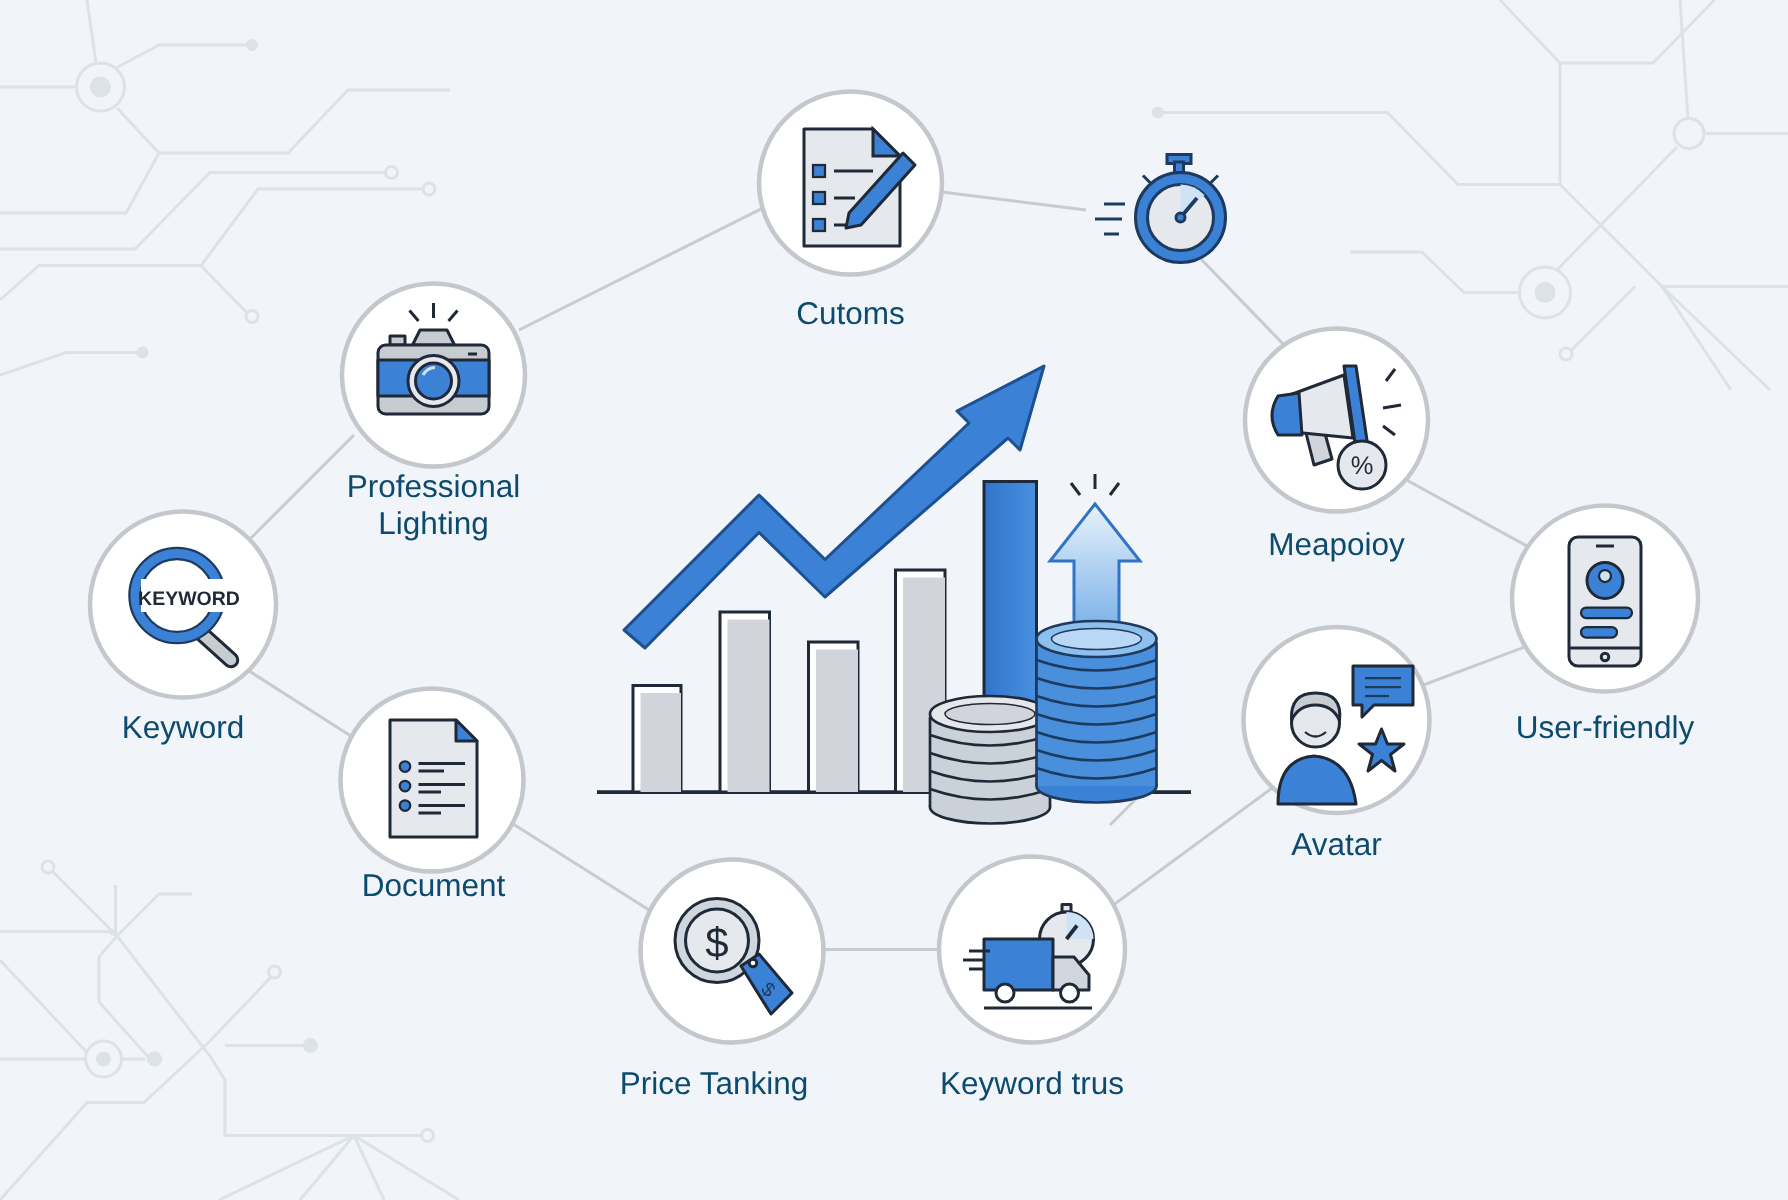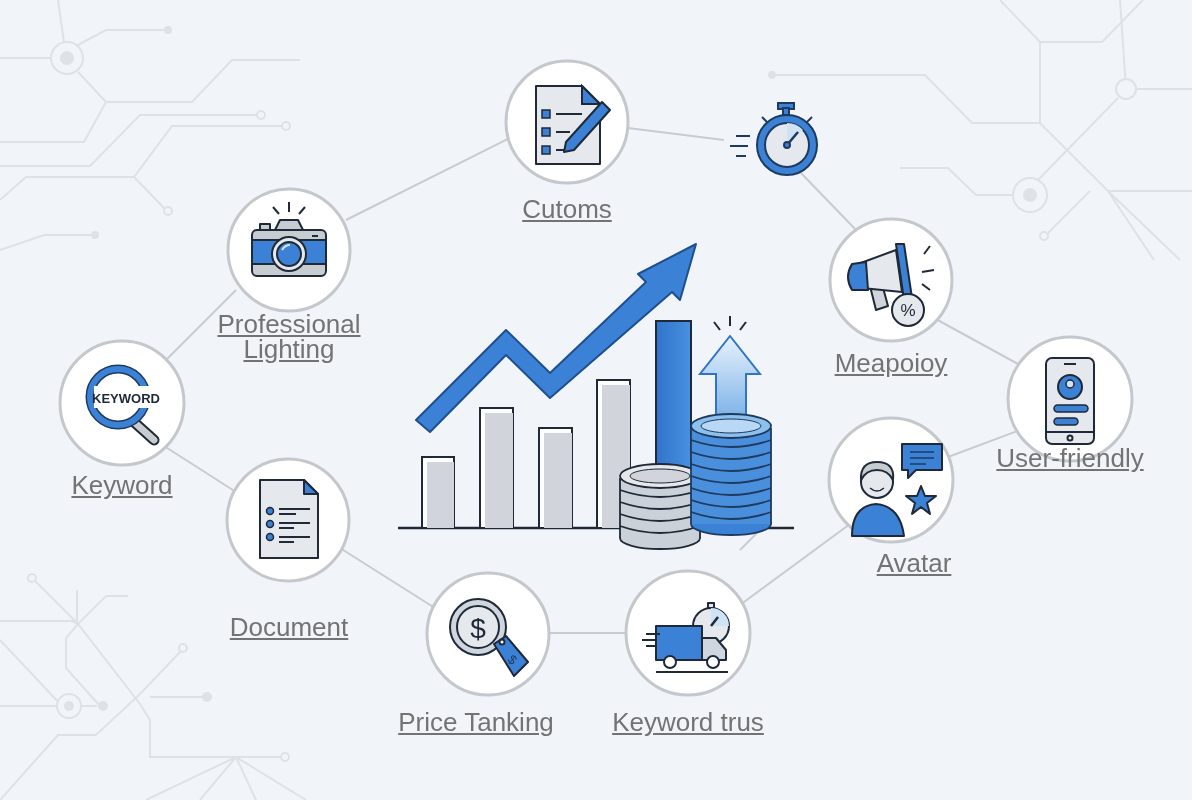--- a/index.html
+++ b/index.html
@@ -5,23 +5,22 @@
   html, body { margin: 0; padding: 0; }
   body {
     width: 1192px; height: 800px; overflow: hidden;
     background: #f1f5f9;
     font-family: "Liberation Sans", "DejaVu Sans", sans-serif;
     position: relative;
   }
   #canvas { position: absolute; left: 0; top: 0; width: 1192px; height: 800px; }
   .node-label {
     position: absolute; transform: translateX(-50%);
-    font-size: 26px; color: #737373; text-align: center; line-height: 25px;
+    font-size: 21px; color: #0c4a6e; text-align: center; line-height: 25px;
     white-space: nowrap;
-    text-decoration: underline;
   }
 </style>
 </head>
 <body>
 
 <svg id="canvas" width="1192" height="800" viewBox="0 0 1192 800" xmlns="http://www.w3.org/2000/svg">
   <defs>
     <linearGradient id="arrowGlow" x1="0" y1="0" x2="0" y2="1">
       <stop offset="0" stop-color="#e8f2fc"></stop>
       <stop offset="1" stop-color="#7fb4e8"></stop>
@@ -267,22 +266,22 @@
       <line x1="312" y1="236" x2="318" y2="236"></line>
       <circle cx="289" cy="254" r="17" fill="#e5e9ee"></circle>
       <circle cx="289" cy="254" r="12" fill="#3b82d6"></circle>
       <path d="M282 250 Q285 245 290 245" fill="none" stroke="#cfe3f7" stroke-width="2"></path>
     </g>
   </g>
 </svg>
 
 <div class="node-label" style="left:567px; top:197px;">Cutoms</div>
 <div class="node-label" style="left:891px; top:351px;text-align:center;">Meapoioy</div>
-<div class="node-label" style="left:1070px; top:446px;">User-friendly</div>
-<div class="node-label" style="left:914px; top:551px;">Avatar</div>
+<div class="node-label" style="left:1070px; top:473px;">User-friendly</div>
+<div class="node-label" style="left:891px; top:551px;">Avatar</div>
 <div class="node-label" style="left:688px; top:710px;">Keyword trus</div>
 <div class="node-label" style="left:476px; top:710px;">Price Tanking</div>
-<div class="node-label" style="left:289px; top:615px;">Document</div>
+<div class="node-label" style="left:289px; top:578px;">Document</div>
 <div class="node-label" style="left:122px; top:473px;">Keyword</div>
 <div class="node-label" style="left:289px; top:312px;text-align:center;">
   <div>Professional</div>
   <div>Lighting</div>
 </div>
 
 </body></html>

